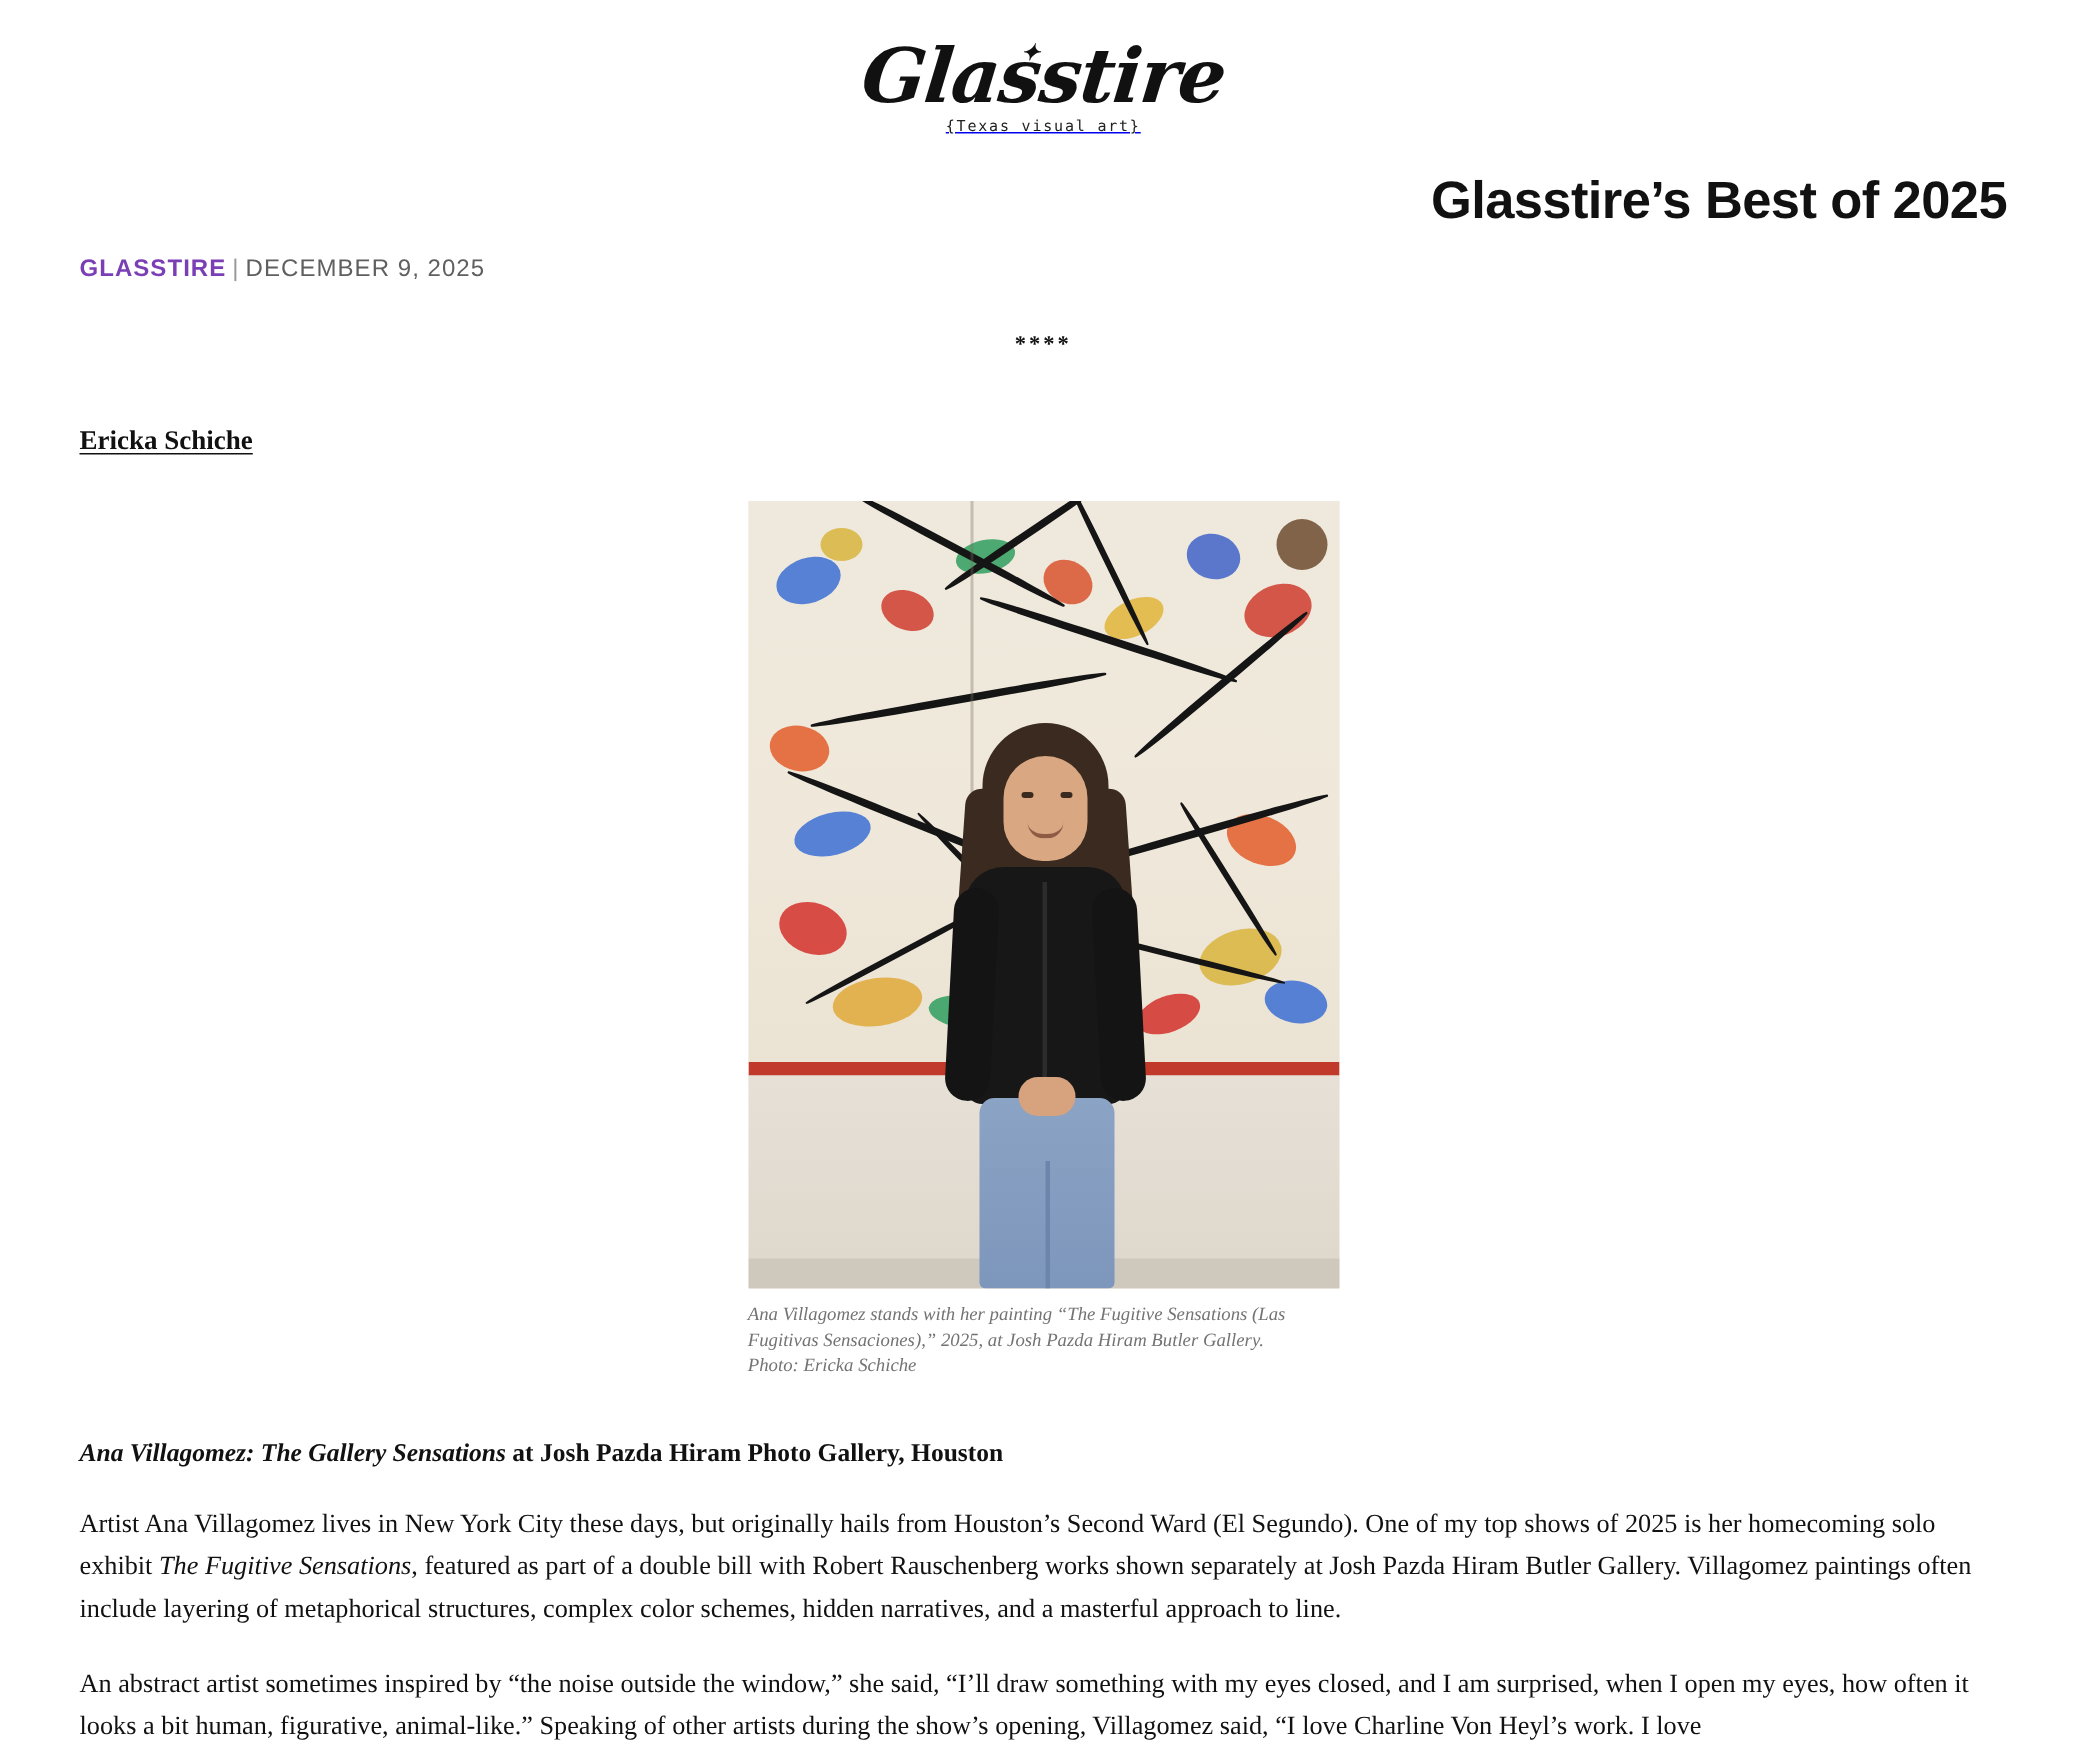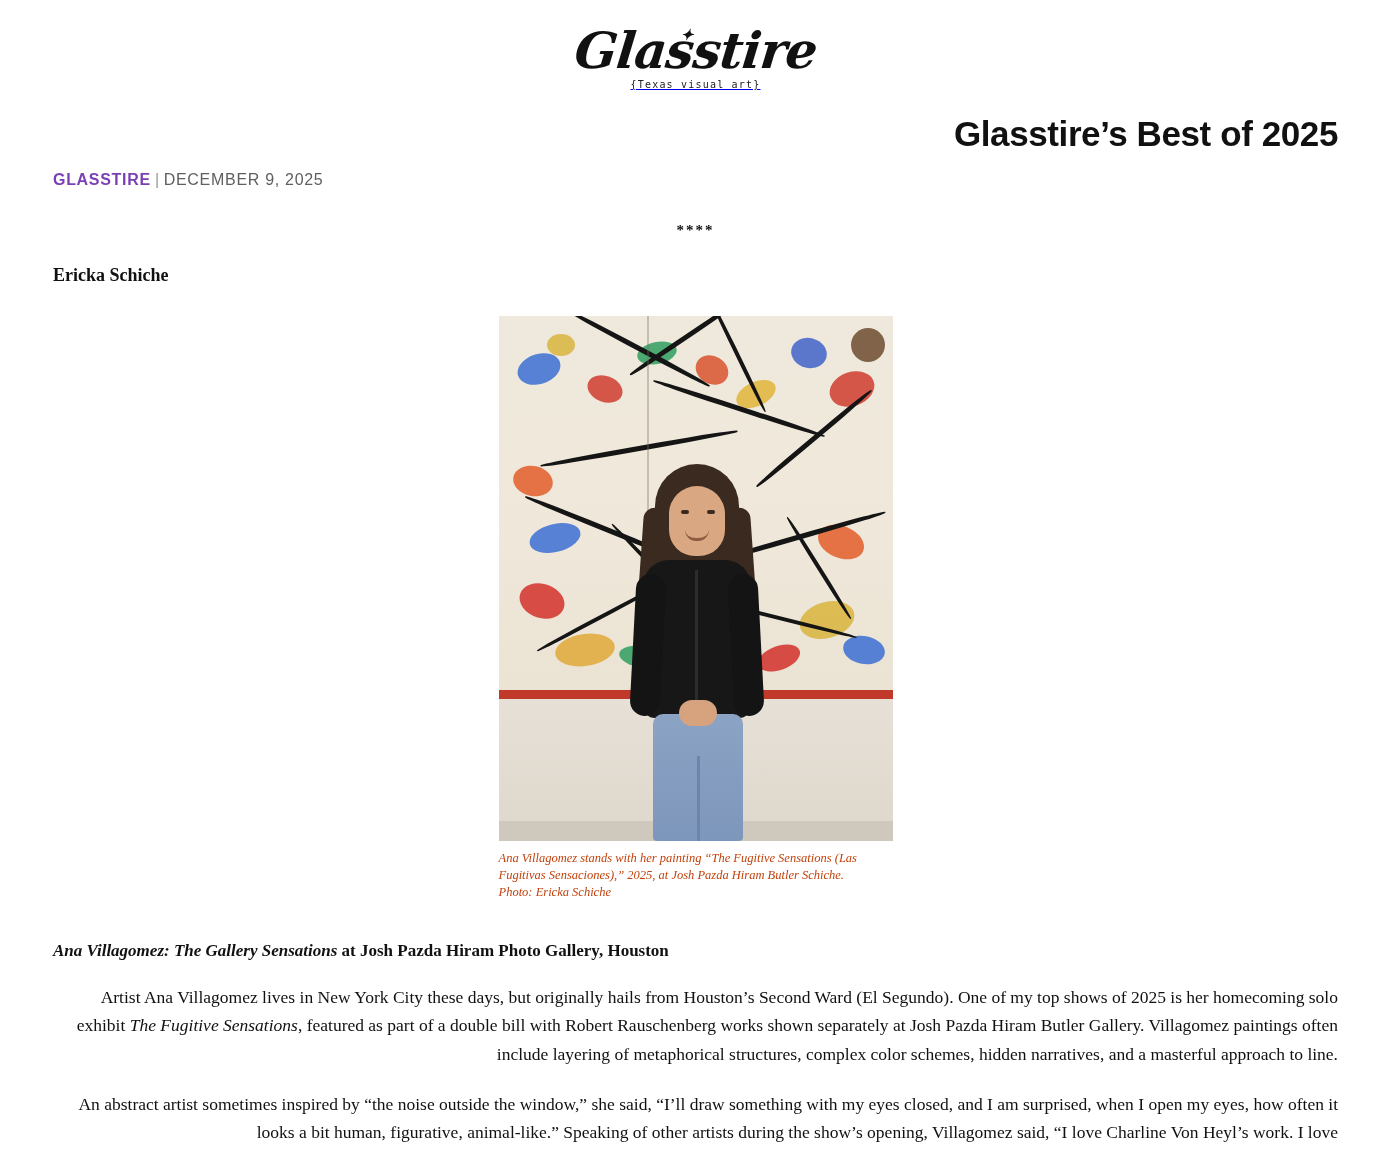--- a/index.html
+++ b/index.html
@@ -107,23 +107,24 @@
   }
   .stars {
     text-align: center;
     margin-top: 33px;
     font-size: 15px;
     letter-spacing: 2px;
     color: #111;
     font-weight: 700;
   }
   .contributor {
-    margin-top: 26px;
+    margin-top: 44px;
     font-size: 18px;
     font-weight: 700;
+    text-decoration: underline;
     text-underline-offset: 3px;
     color: #111;
   }
 
   
   figure.photo {
     margin: 30px 0 0 0;
     display: flex;
     flex-direction: column;
     align-items: center;
@@ -195,37 +196,37 @@
   .hands{position:absolute;left:62px;top:236px;width:38px;height:26px;background:#d6a37e;border-radius:14px;}
   .jeans{position:absolute;left:36px;top:250px;width:90px;height:127px;background:linear-gradient(180deg,#8ba3c4 0%, #7d96bb 100%);border-radius:10px 10px 4px 4px;}
   .jeans-split{position:absolute;left:80px;top:292px;width:3px;height:85px;background:#6d85aa;}
 
   figcaption.caption {
     width: 394px;
     margin-top: 9px;
     font-size: 12.5px;
     font-style: italic;
     line-height: 1.35;
-    color: #c2410c;
+    color: #737373;
   }
 
   
   .show-head {
     margin-top: 40px;
     font-size: 17px;
     font-weight: 700;
     color: #111;
   }
   .show-head em { font-style: italic; }
   p.body {
     margin: 22px 0 0 0;
     font-size: 17.5px;
     line-height: 1.62;
     color: #111;
-    text-align: right;
+    text-align: left;
   }
   p.body em { font-style: italic; }
 </style>
 </head>
 <body>
 
 <div class="page">
 
   <header class="masthead">
     <a class="logo-wrap" href="#">
@@ -302,21 +303,21 @@
           <div class="jacket-split"></div>
           <div class="arm-l"></div>
           <div class="arm-r"></div>
           <div class="jeans"></div>
           <div class="jeans-split"></div>
           <div class="hands"></div>
         </div>
       </div>
       <figcaption class="caption">
         <span style="display: block;">Ana Villagomez stands with her painting “The Fugitive Sensations (Las</span>
-        <span style="display: block;">Fugitivas Sensaciones),” 2025, at Josh Pazda Hiram Butler Schiche.</span>
+        <span style="display: block;">Fugitivas Sensaciones),” 2025, at Josh Pazda Hiram Butler Gallery.</span>
         <span style="display: block;">Photo: Ericka Schiche</span>
       </figcaption>
     </figure>
 
     <h2 class="show-head">
       <em>Ana Villagomez: The Gallery Sensations</em><span> at Josh Pazda Hiram Photo Gallery, Houston</span>
     </h2>
 
     <p class="body">
       <span>Artist Ana Villagomez lives in New York City these days, but originally hails from Houston’s Second Ward (El Segundo). One of my top shows of 2025 is her homecoming solo exhibit </span><em>The Fugitive Sensations</em><span>, featured as part of a double bill with Robert Rauschenberg works shown separately at Josh Pazda Hiram Butler Gallery. Villagomez paintings often include layering of metaphorical structures, complex color schemes, hidden narratives, and a masterful approach to line.</span>

